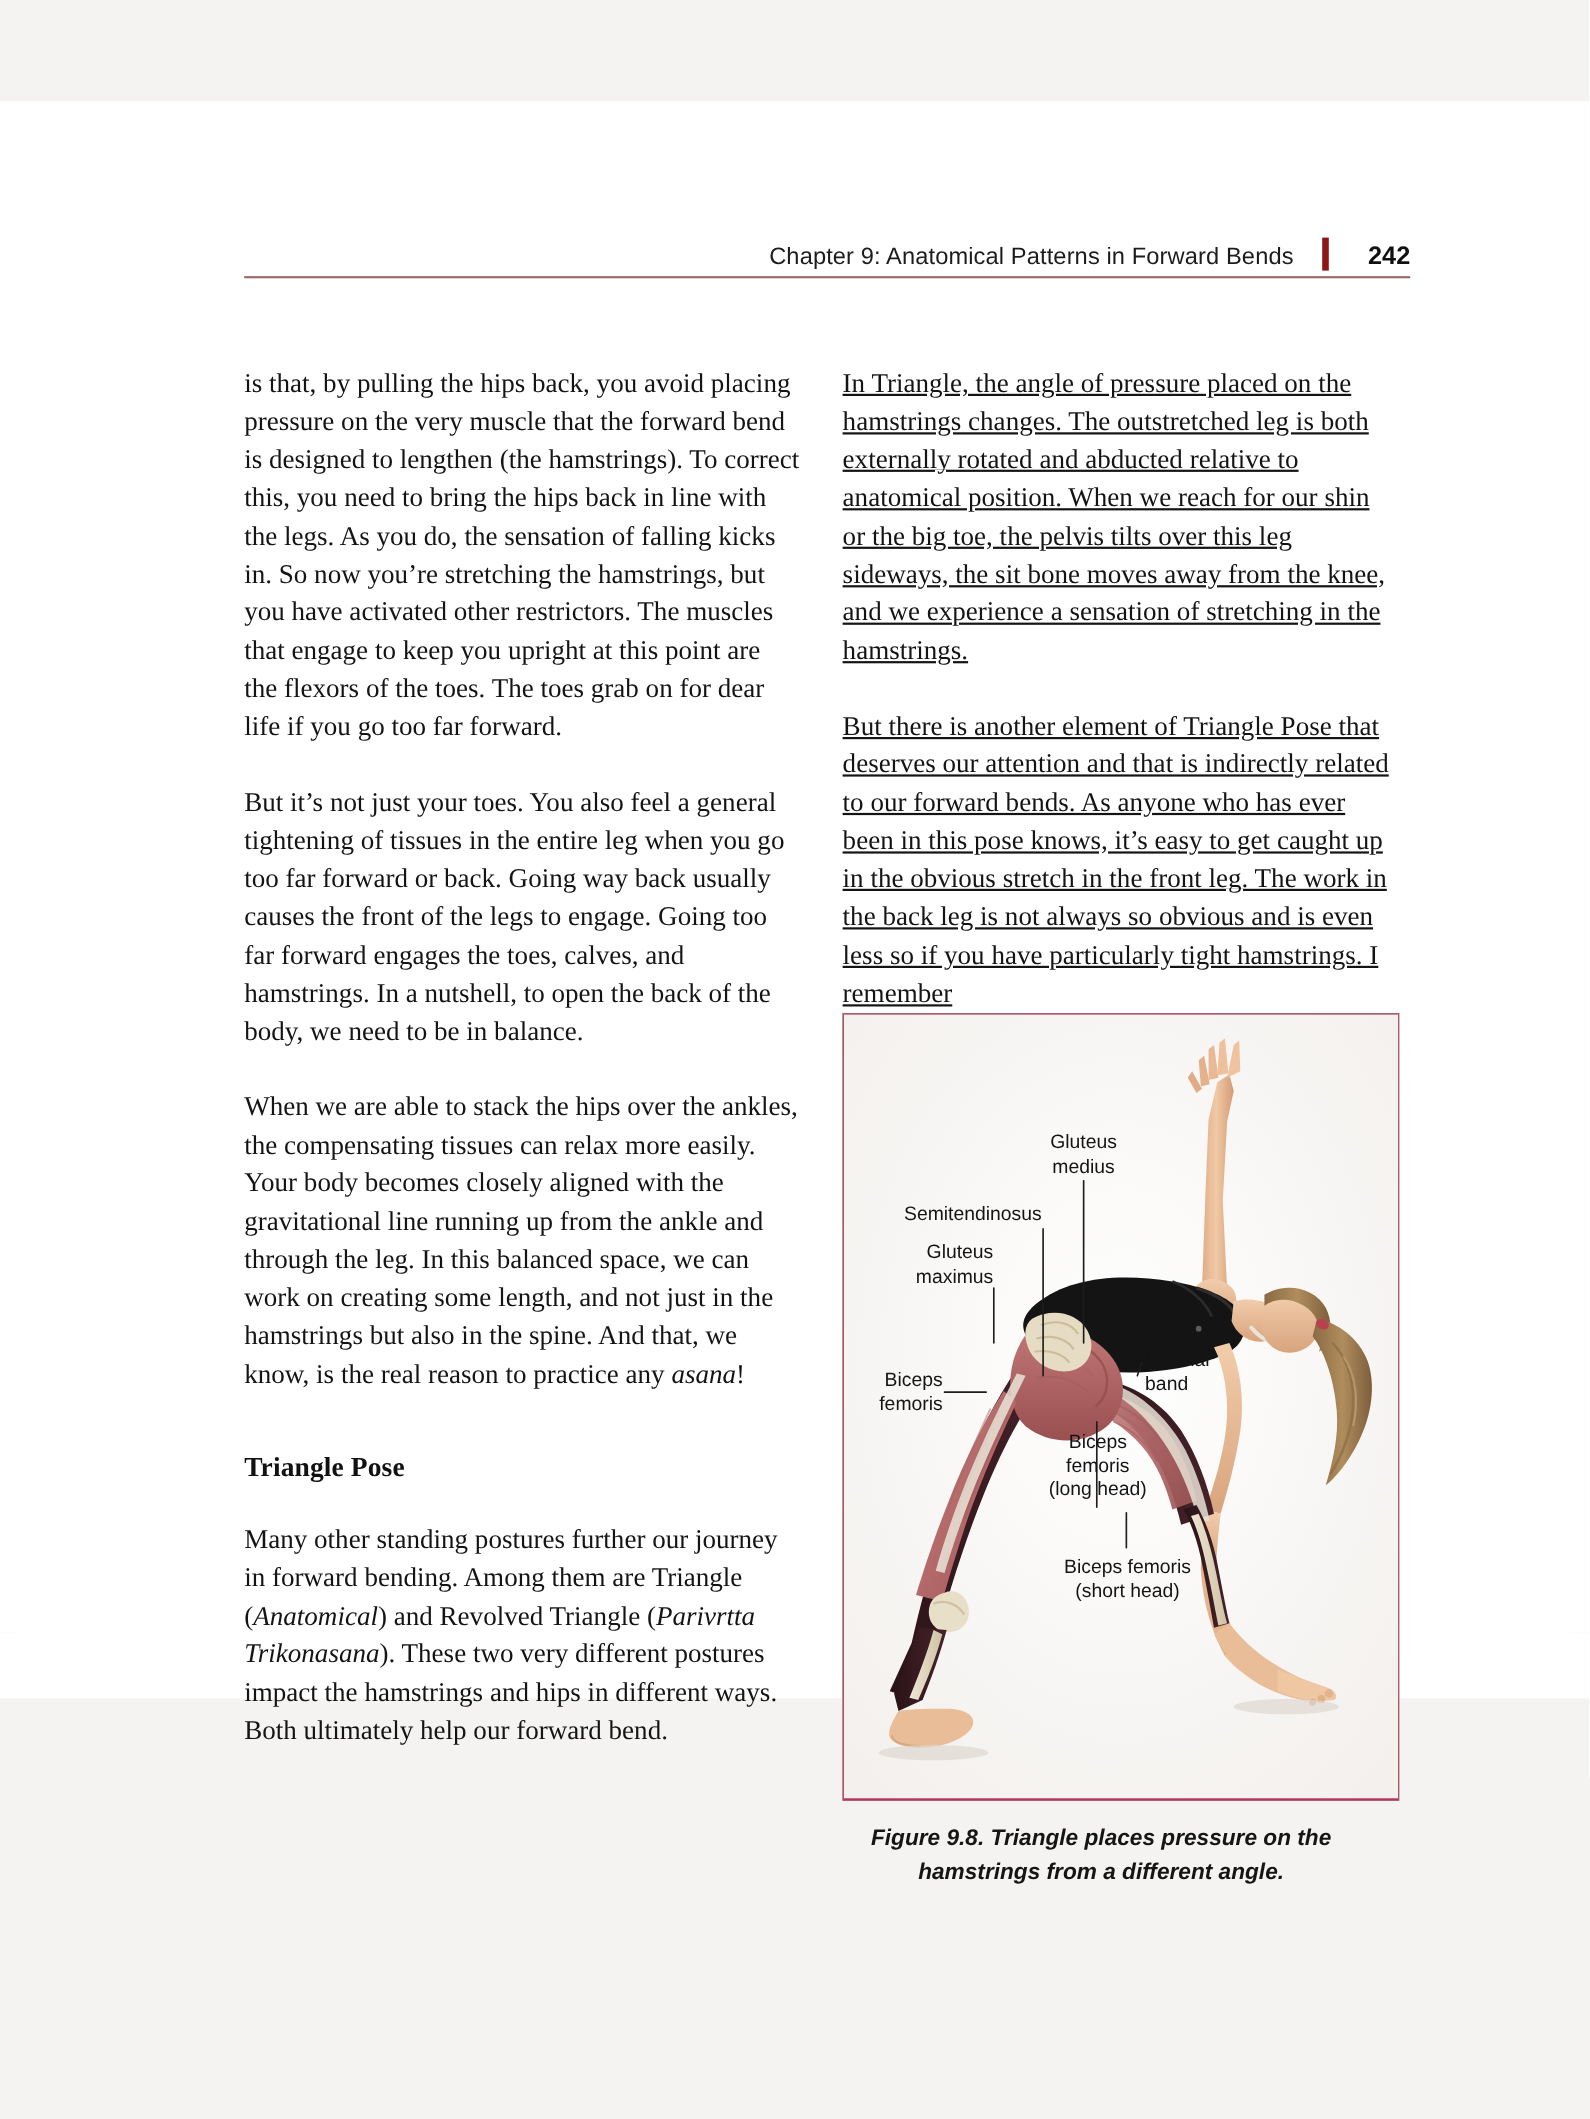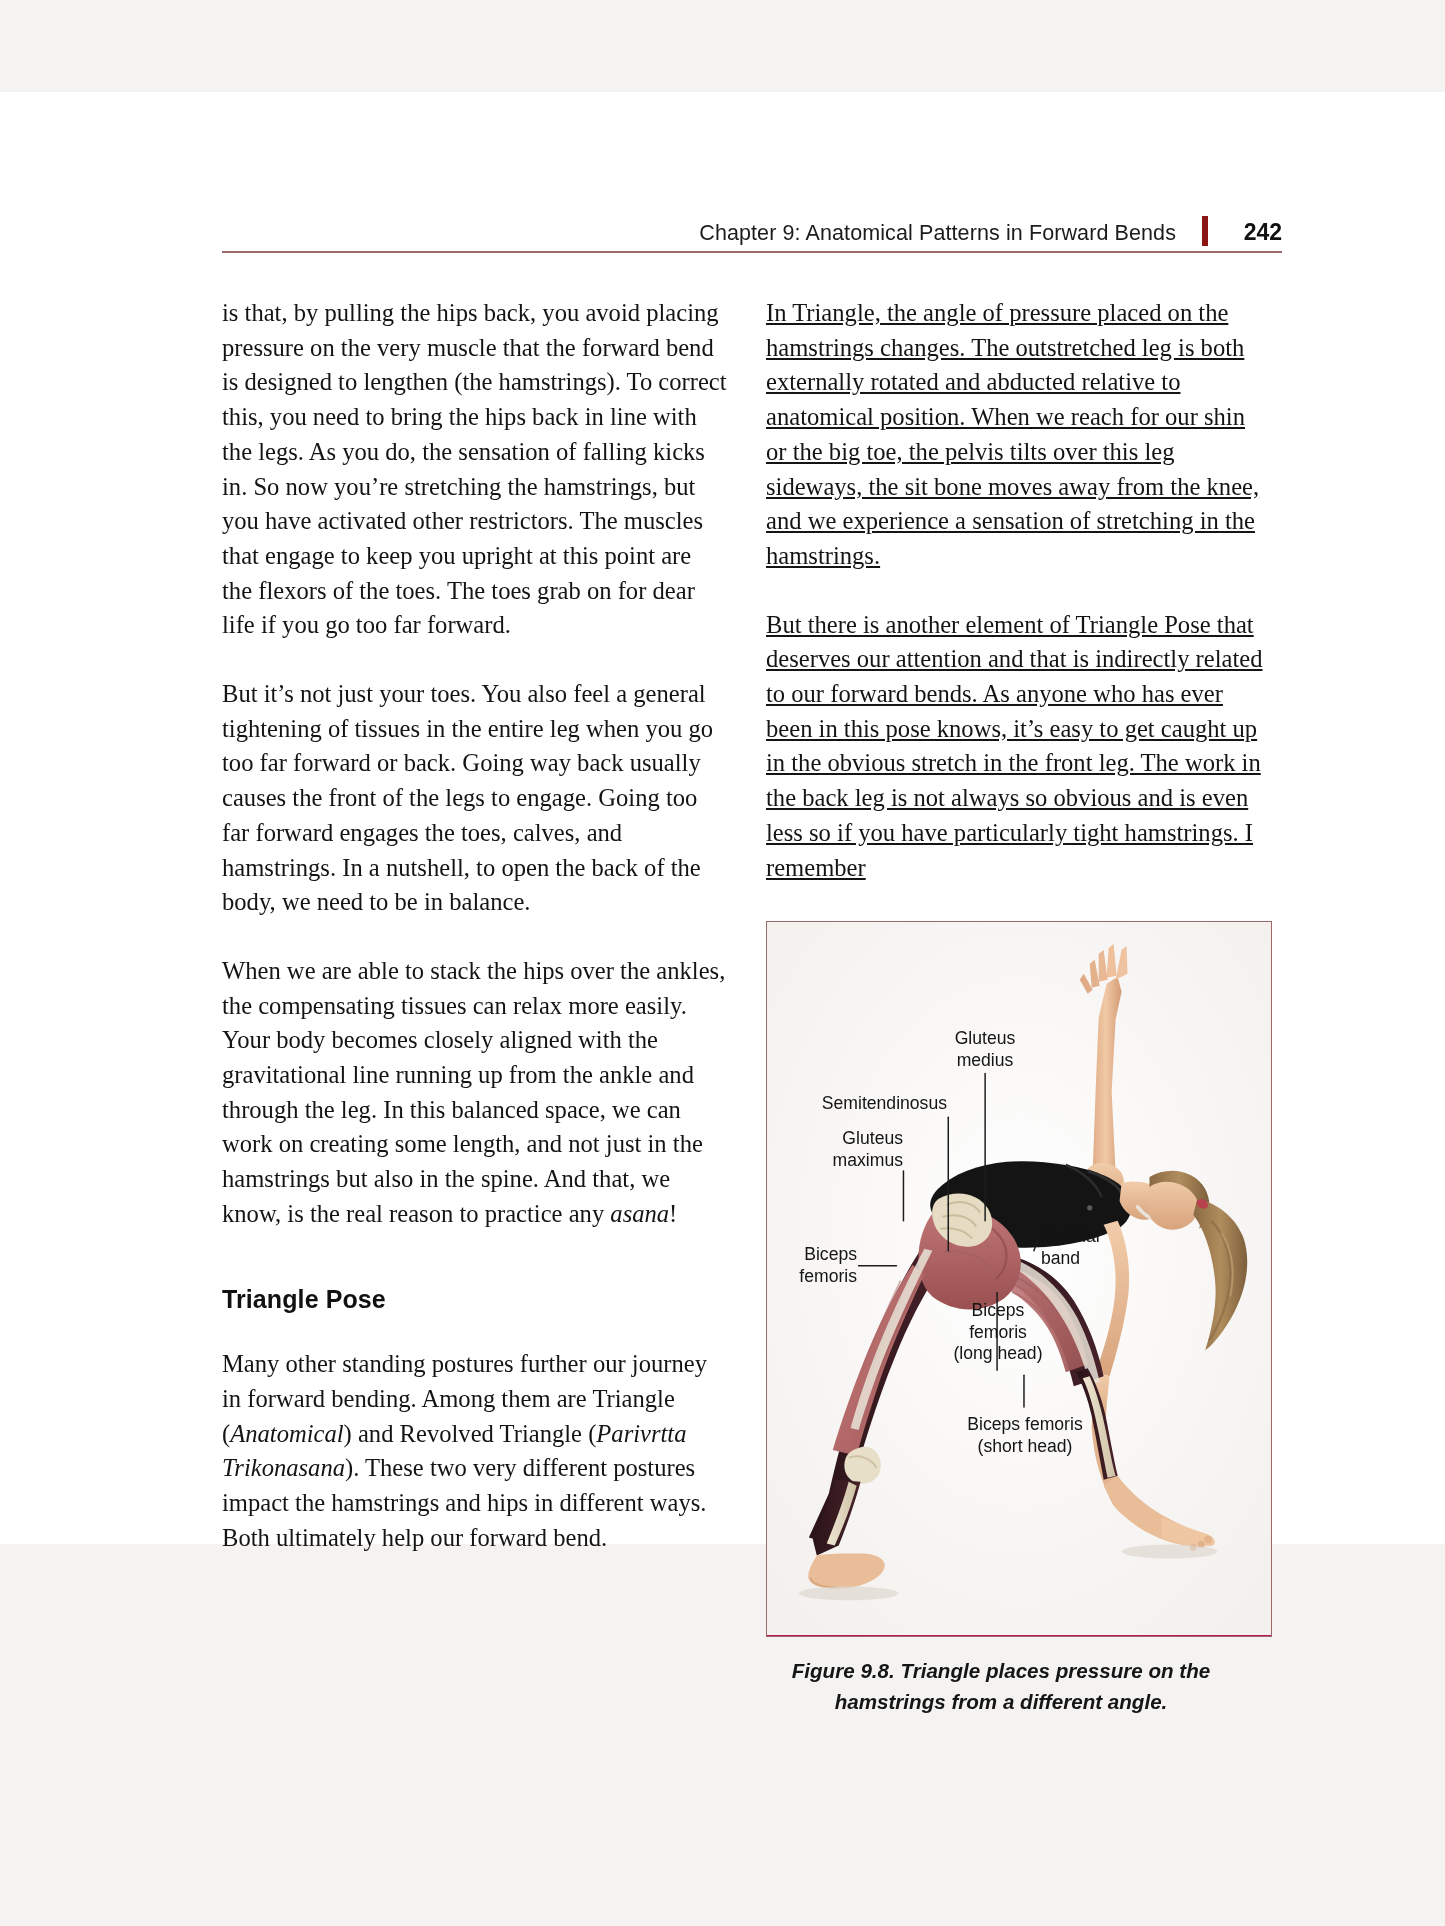--- a/index.html
+++ b/index.html
@@ -88,38 +88,38 @@
     left: 222px;
     top: 251px;
     width: 1060px;
     height: 1.6px;
     background: #9d6a6a;
   }
 
   
   .col {
     position: absolute;
-    top: 296px;
+    top: 332px;
     width: 505px;
     font-size: 24.6px;
     line-height: 34.7px;
     color: #141414;
     text-align: left;
   }
   .col-left { left: 222px; }
   .col-right { left: 766px; text-decoration: underline; }
 
   .col p {
     margin: 0 0 34px 0;
     font-family: "Liberation Serif", serif;
   }
   .col p:last-child { margin-bottom: 0; }
 
   .section-heading {
-    font-family: Liberation Sans, sans-serif;
+    font-family: Liberation Serif, serif;
     font-weight: bold;
     font-size: 25px;
     color: #111111;
     margin: 50px 0 31px 0;
     letter-spacing: 0.1px;
   }
 
   em { font-style: italic; }
 
   

